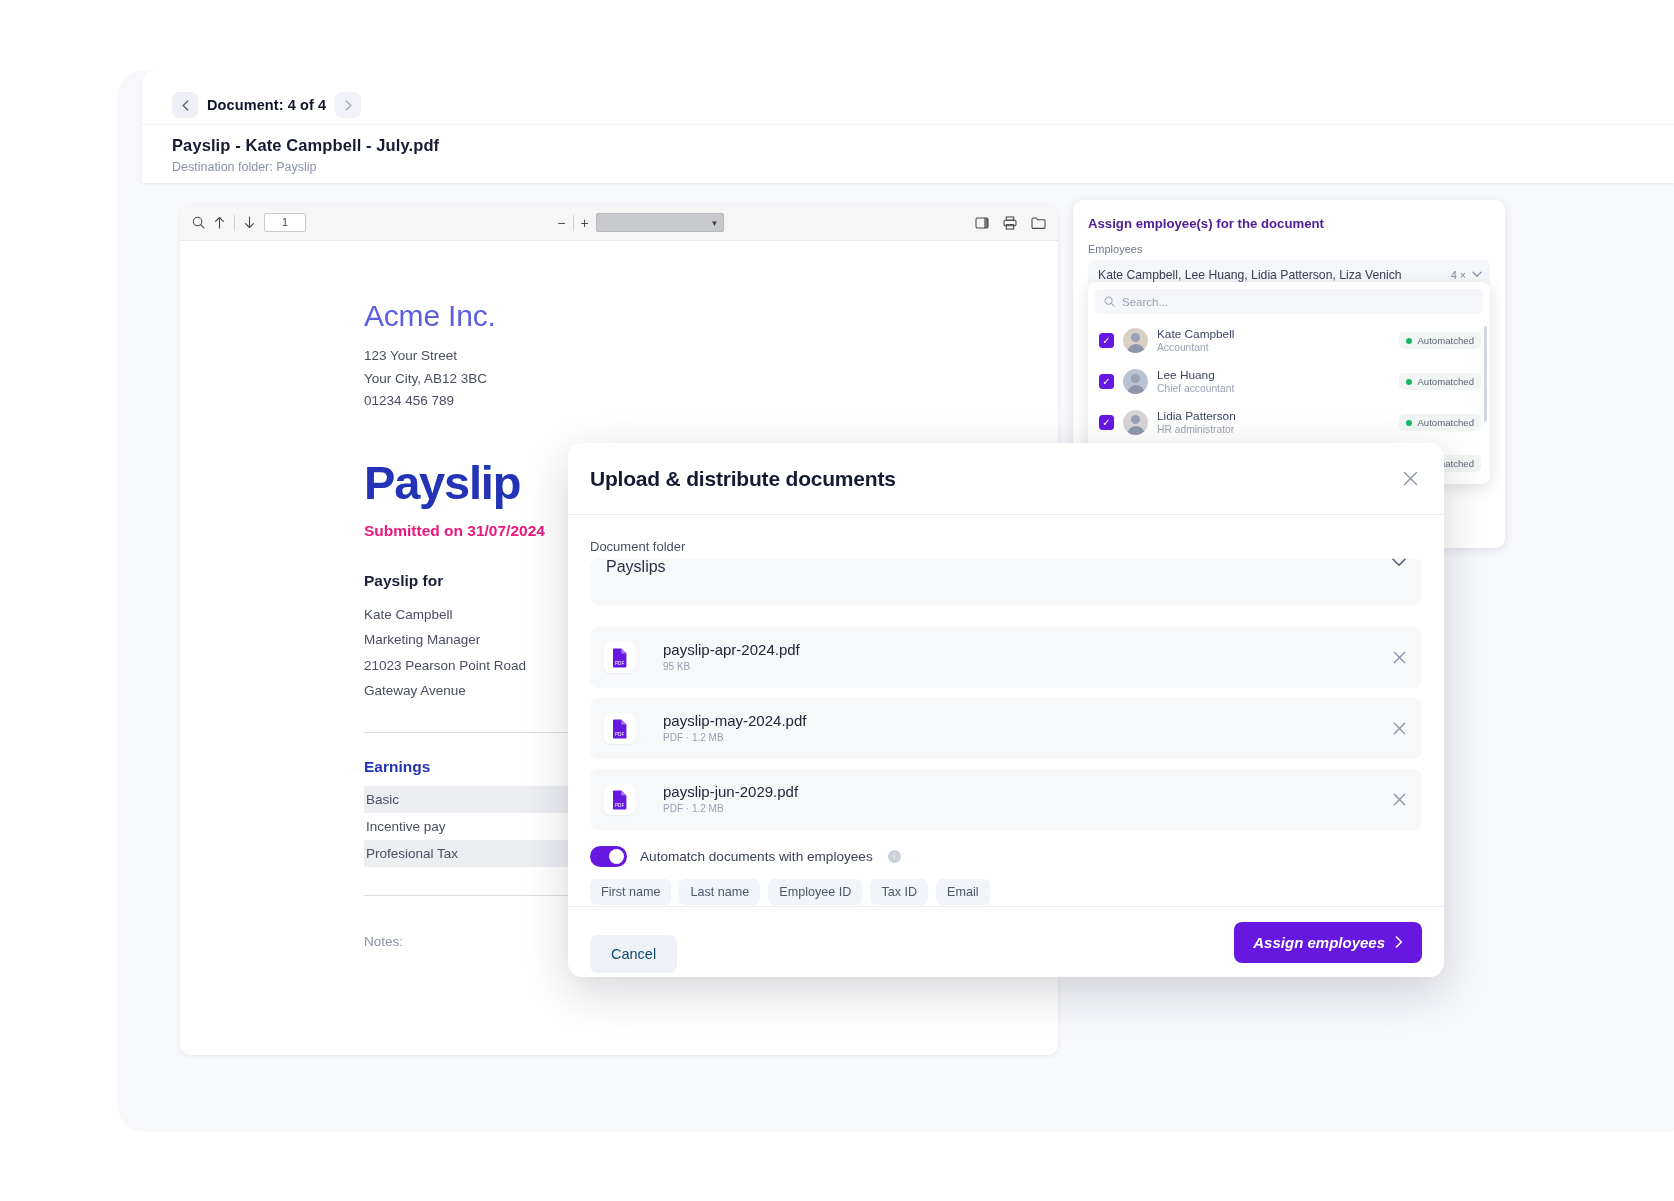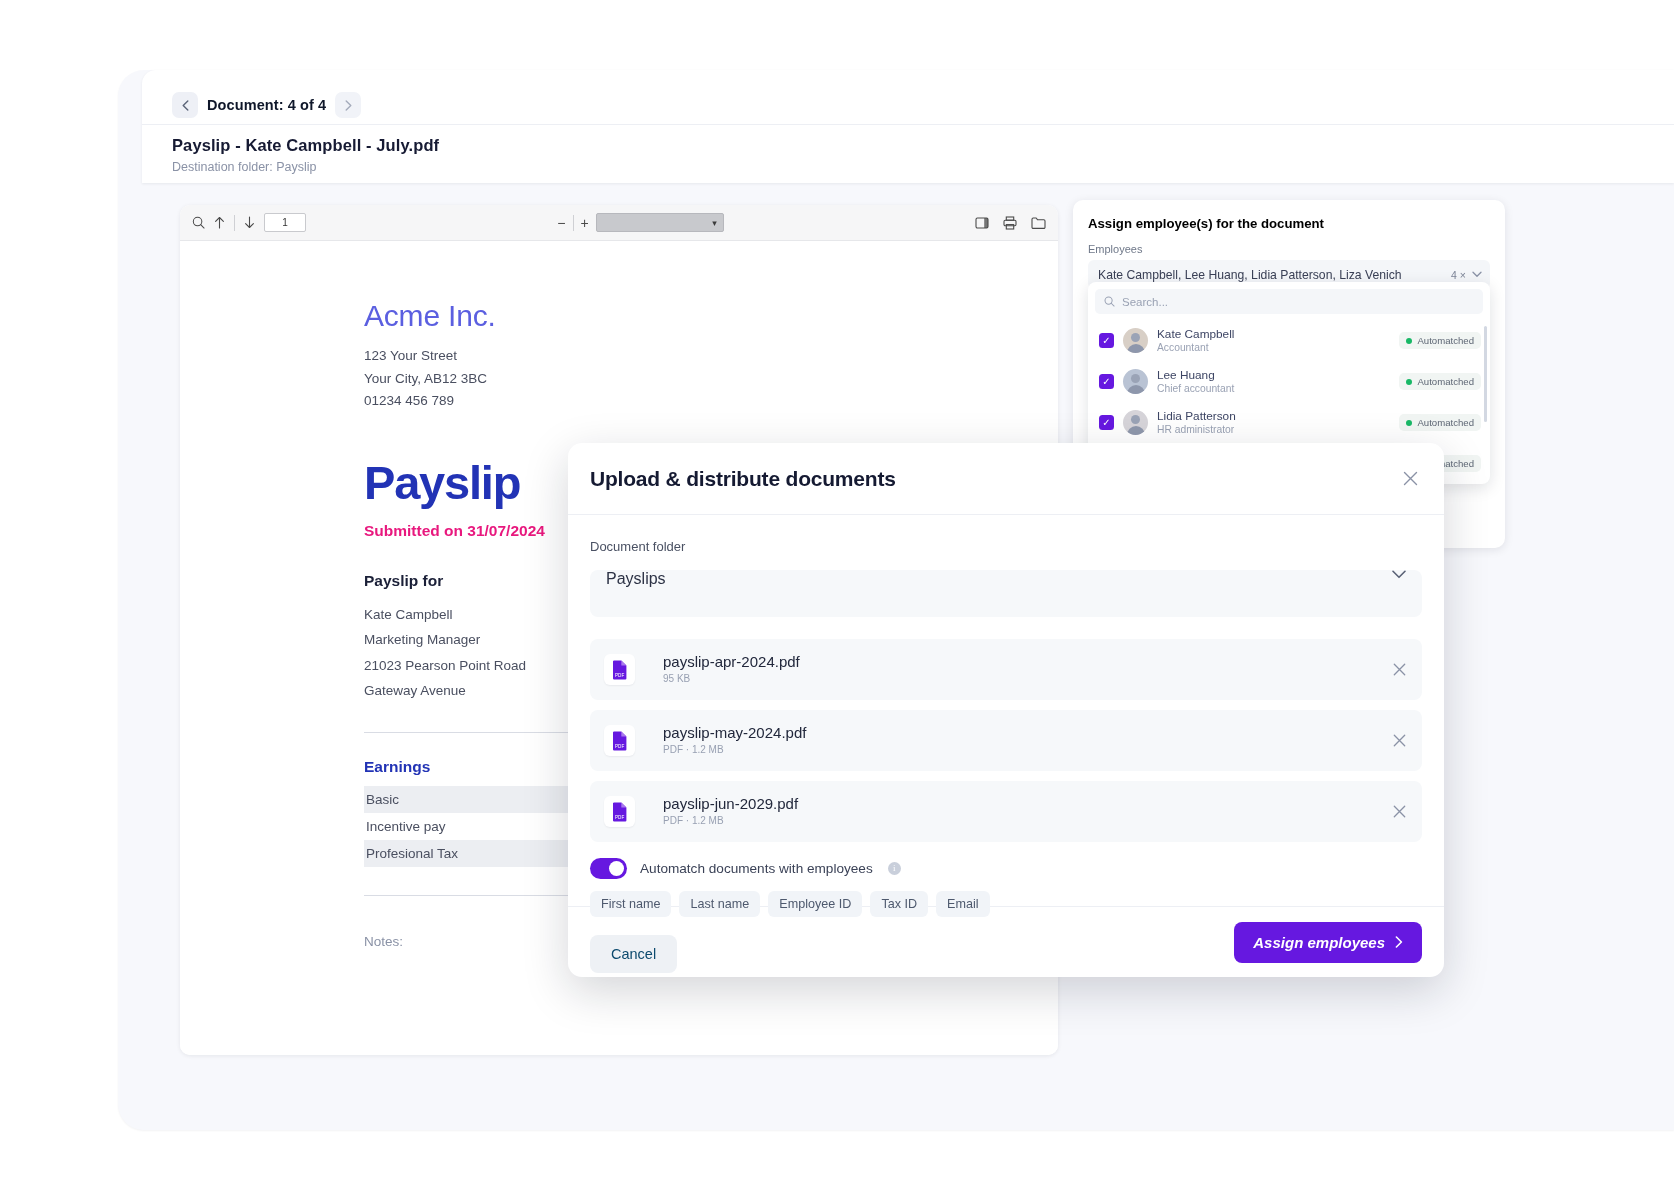--- a/index.html
+++ b/index.html
@@ -153,21 +153,21 @@
   .assign-panel {
     position: absolute;
     left: 1073px; top: 200px;
     width: 432px; height: 348px;
     background: #ffffff;
     border-radius: 10px;
     box-shadow: 0 2px 10px rgba(16,24,40,.10);
     padding: 16px 15px 0 15px;
   }
   .assign-title {
-    font-size: 13.2px; font-weight: 700; color: #000000;
+    font-size: 13.2px; font-weight: 700; color: #4c1d95;
   }
   .assign-label {
     font-size: 11px; color: #6f7889; margin-top: 12px; margin-bottom: 5px;
   }
   .emp-select {
     height: 29px;
     background: #f4f6f9;
     border-radius: 6px;
     display: flex; align-items: center;
     padding: 0 8px 0 10px;
@@ -275,21 +275,21 @@
   .modal-title {
     flex: 1;
     font-size: 21px; font-weight: 700; color: #151a32;
     letter-spacing: -.2px;
   }
   .modal-close {
     font-size: 19px; color: #8a92a6; cursor: pointer;
     line-height: 1;
   }
   .modal-body { padding: 24px 22px 0 22px; height: 391px; }
-  .fld-label { font-size: 13px; color: #4a5163; margin-bottom: 16px; }
+  .fld-label { font-size: 13px; color: #4a5163; margin-bottom: 4px; }
   .folder-select {
     height: 47px;
     background: #f6f8fa;
     border-radius: 8px;
     display: flex; 
     padding: 0 16px;
     margin-bottom: 22px;
   }
   .folder-value { flex: 1; font-size: 16px; color: #2c3245; }
   .folder-chev { color: #6d7588; font-size: 13px; }

